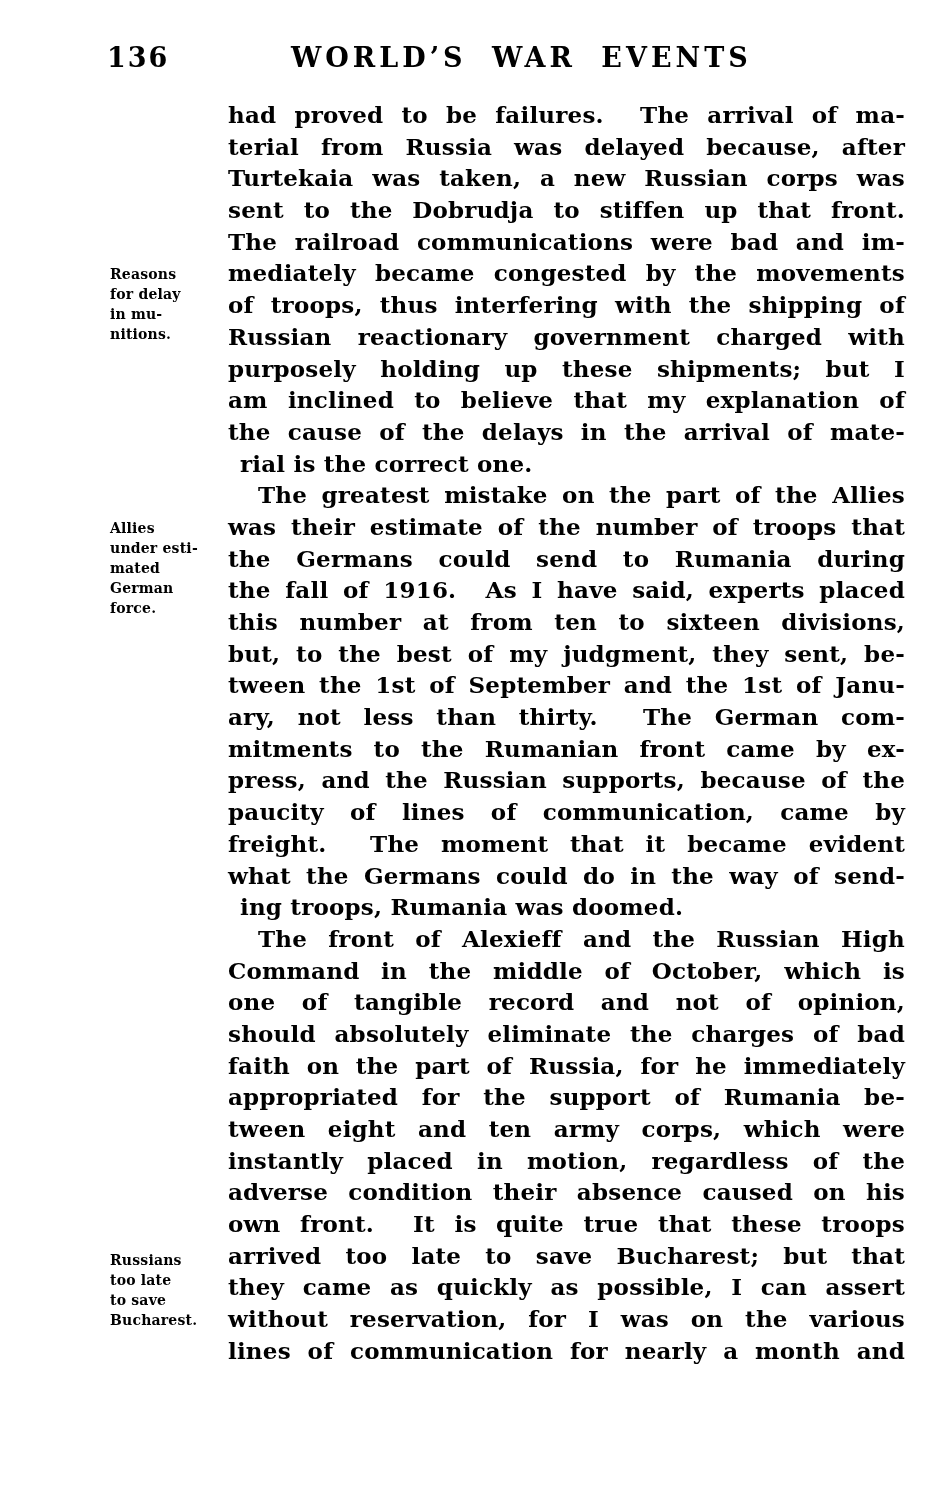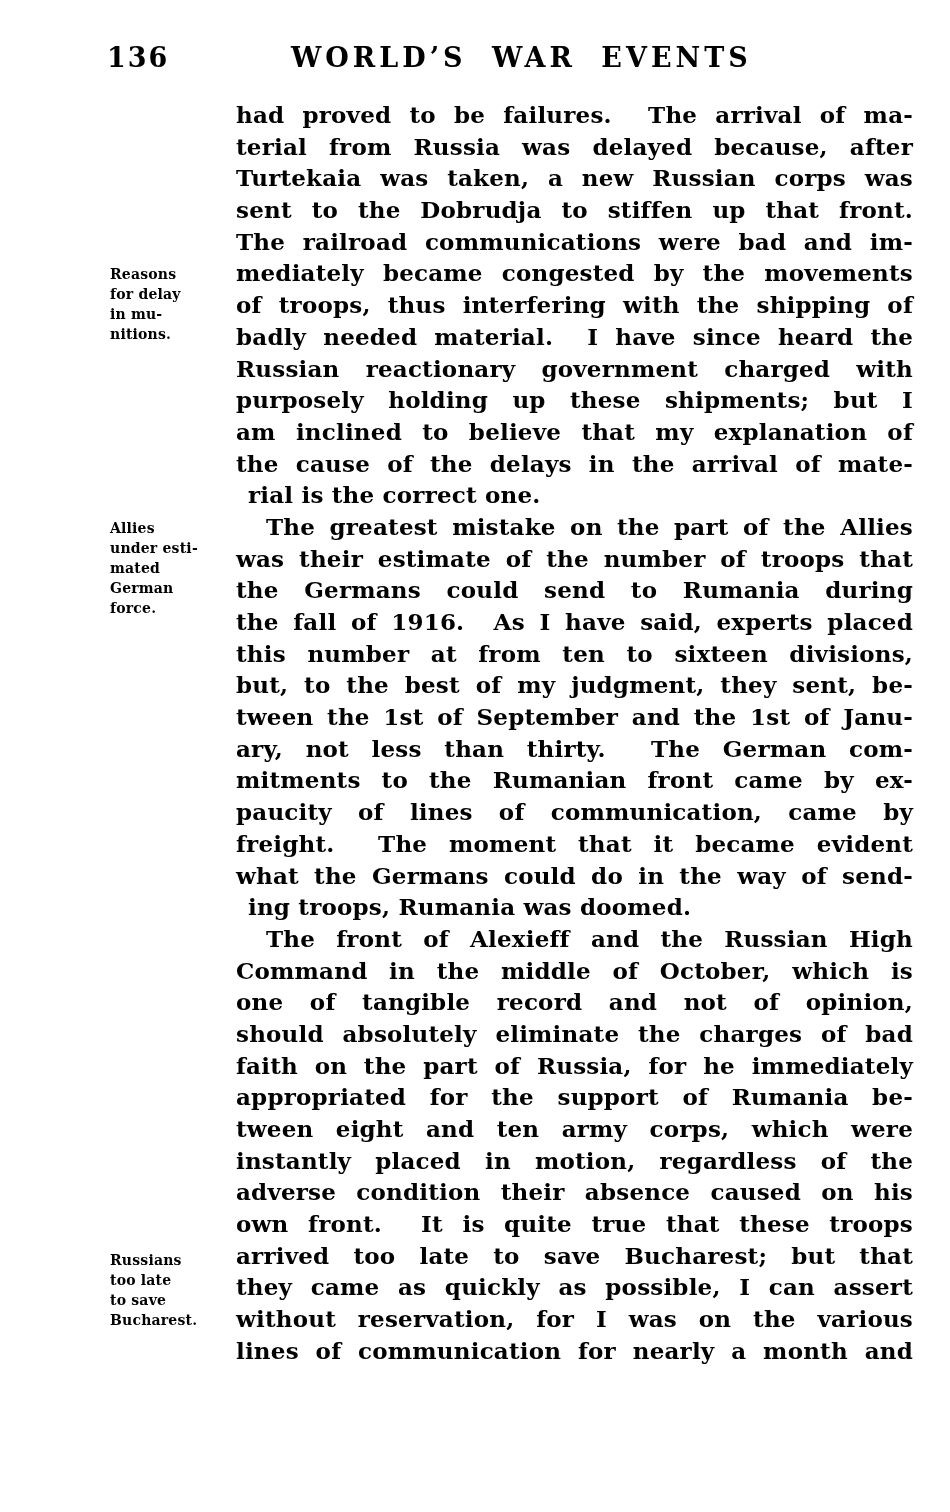--- a/index.html
+++ b/index.html
@@ -28,21 +28,21 @@
     top: 42px;
     font-size: 27px;
     font-weight: bold;
     letter-spacing: 4px;
     word-spacing: 12px;
     white-space: nowrap;
   }
   
   .text-block {
     position: absolute;
-    left: 236px;
+    left: 228px;
     top: 99px;
     width: 677px;
     font-size: 23px;
     font-weight: bold;
     line-height: 31.7px;
     letter-spacing: 0.2px;
   }
   .line {
     height: 31.7px;
     text-align: justify;
@@ -102,35 +102,35 @@
     </aside>
 
   <main class="text-block">
       <div class="line">had proved to be failures.&nbsp; The arrival of ma-</div>
       <div class="line">terial from Russia was delayed because, after</div>
       <div class="line">Turtekaia was taken, a new Russian corps was</div>
       <div class="line">sent to the Dobrudja to stiffen up that front.</div>
       <div class="line">The railroad communications were bad and im-</div>
       <div class="line">mediately became congested by the movements</div>
       <div class="line">of troops, thus interfering with the shipping of</div>
-      <div class="line">badly needed material.&nbsp; I have since heard the</div>
       <div class="line">Russian reactionary government charged with</div>
       <div class="line">purposely holding up these shipments; but I</div>
       <div class="line">am inclined to believe that my explanation of</div>
       <div class="line">the cause of the delays in the arrival of mate-</div>
       <div class="line flush">rial is the correct one.</div>
       <div class="line indent">The greatest mistake on the part of the Allies</div>
       <div class="line">was their estimate of the number of troops that</div>
       <div class="line">the Germans could send to Rumania during</div>
       <div class="line">the fall of 1916.&nbsp; As I have said, experts placed</div>
       <div class="line">this number at from ten to sixteen divisions,</div>
       <div class="line">but, to the best of my judgment, they sent, be-</div>
       <div class="line">tween the 1st of September and the 1st of Janu-</div>
       <div class="line">ary, not less than thirty.&nbsp; The German com-</div>
       <div class="line">mitments to the Rumanian front came by ex-</div>
+      <div class="line">press, and the Russian supports, because of the</div>
       <div class="line">paucity of lines of communication, came by</div>
       <div class="line">freight.&nbsp; The moment that it became evident</div>
       <div class="line">what the Germans could do in the way of send-</div>
       <div class="line flush">ing troops, Rumania was doomed.</div>
       <div class="line indent">The front of Alexieff and the Russian High</div>
       <div class="line">Command in the middle of October, which is</div>
       <div class="line">one of tangible record and not of opinion,</div>
       <div class="line">should absolutely eliminate the charges of bad</div>
       <div class="line">faith on the part of Russia, for he immediately</div>
       <div class="line">appropriated for the support of Rumania be-</div>

